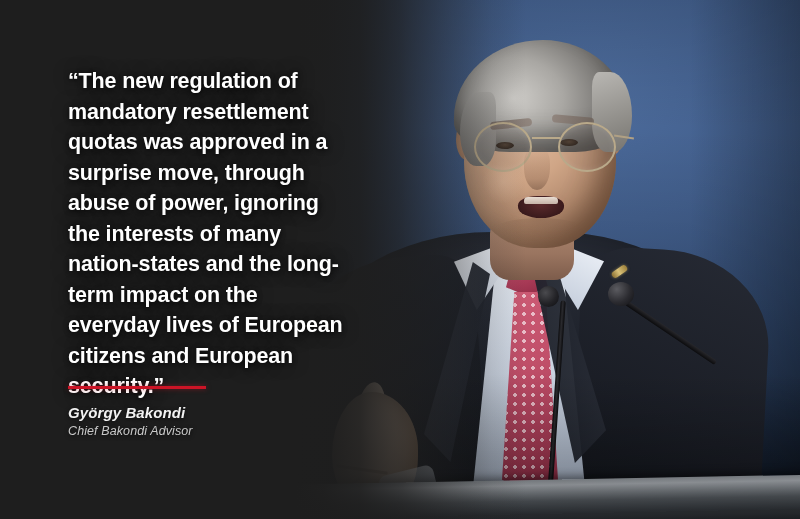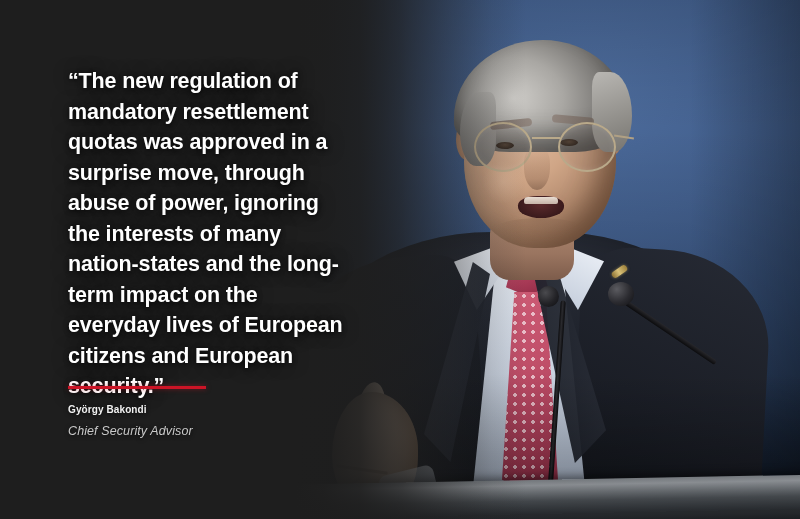--- a/index.html
+++ b/index.html
@@ -340,25 +340,26 @@
   }
   .rule {
     position:absolute; left:68px; top:386px;
     width:138px; height:3px;
     background:#cc1426;
     box-shadow: 0 0 5px rgba(204,20,38,.5);
   }
   .author {
     position:absolute; left:68px; top:404px;
     color:#f2f2f2;
-    font-size:10px;
+    font-size:15px;
     font-weight:600;
     letter-spacing:.1px;
     text-shadow: 0 1px 4px rgba(0,0,0,.7);
     pointer-events:auto;
+    font-style:italic;
   }
   .role {
     position:absolute; left:68px; top:424px;
     color:#c9c9c9;
     font-size:12.5px;
     font-style:italic;
     letter-spacing:.1px;
     text-shadow: 0 1px 4px rgba(0,0,0,.7);
     pointer-events:auto;
   }
@@ -434,16 +435,16 @@
     <div class="fade-left"></div>
   </div>
 
   <div class="panel">
     <blockquote class="quote">“The new regulation of mandatory resettlement quotas was approved in a surprise move, through abuse of power, ignoring the interests of many nation-states and the long-term impact on the everyday lives of European citizens and European security.”</blockquote>
 
     <div class="rule"></div>
 
     <div class="author">György Bakondi</div>
 
-    <div class="role">Chief Security Advisor</div>
+    <div class="role">Chief Bakondi Advisor</div>
   </div>
 
 </div>
 
 </body></html>

